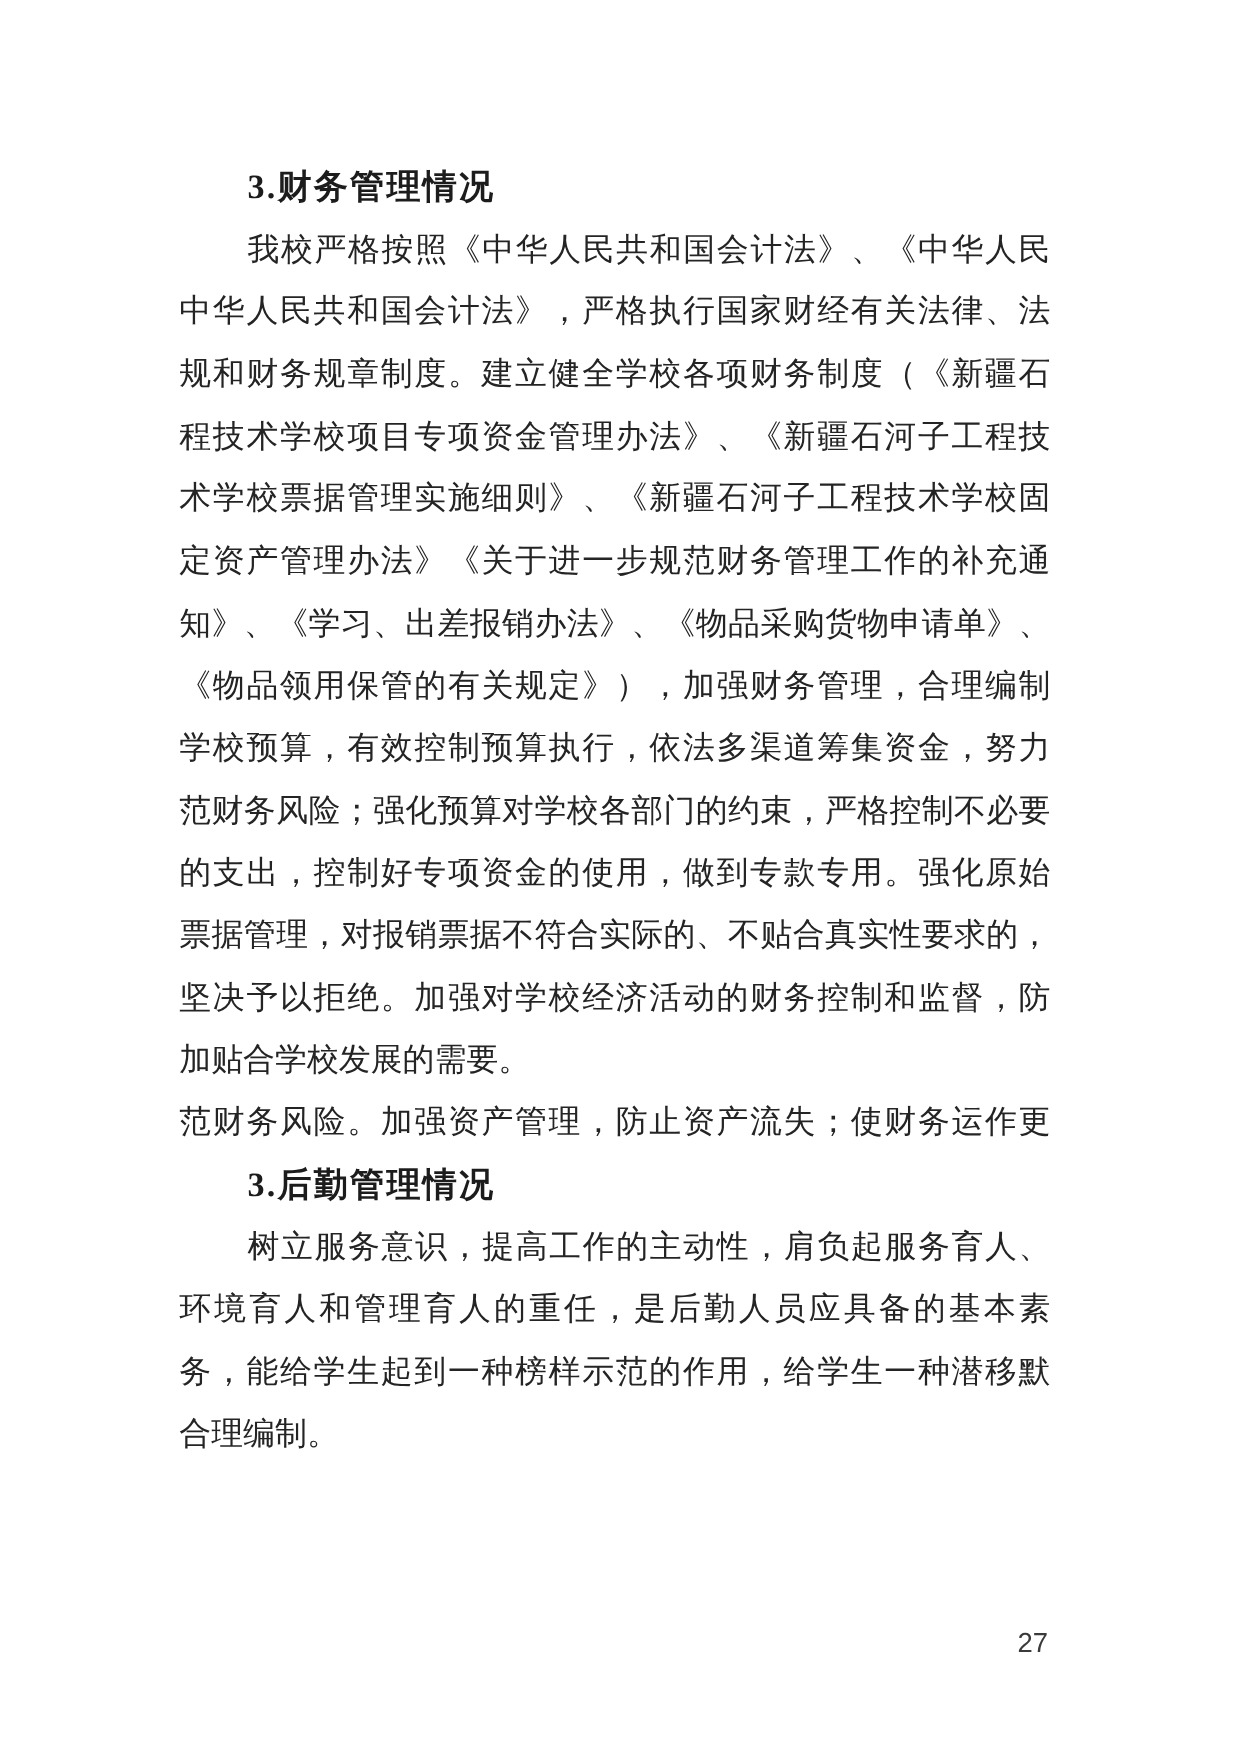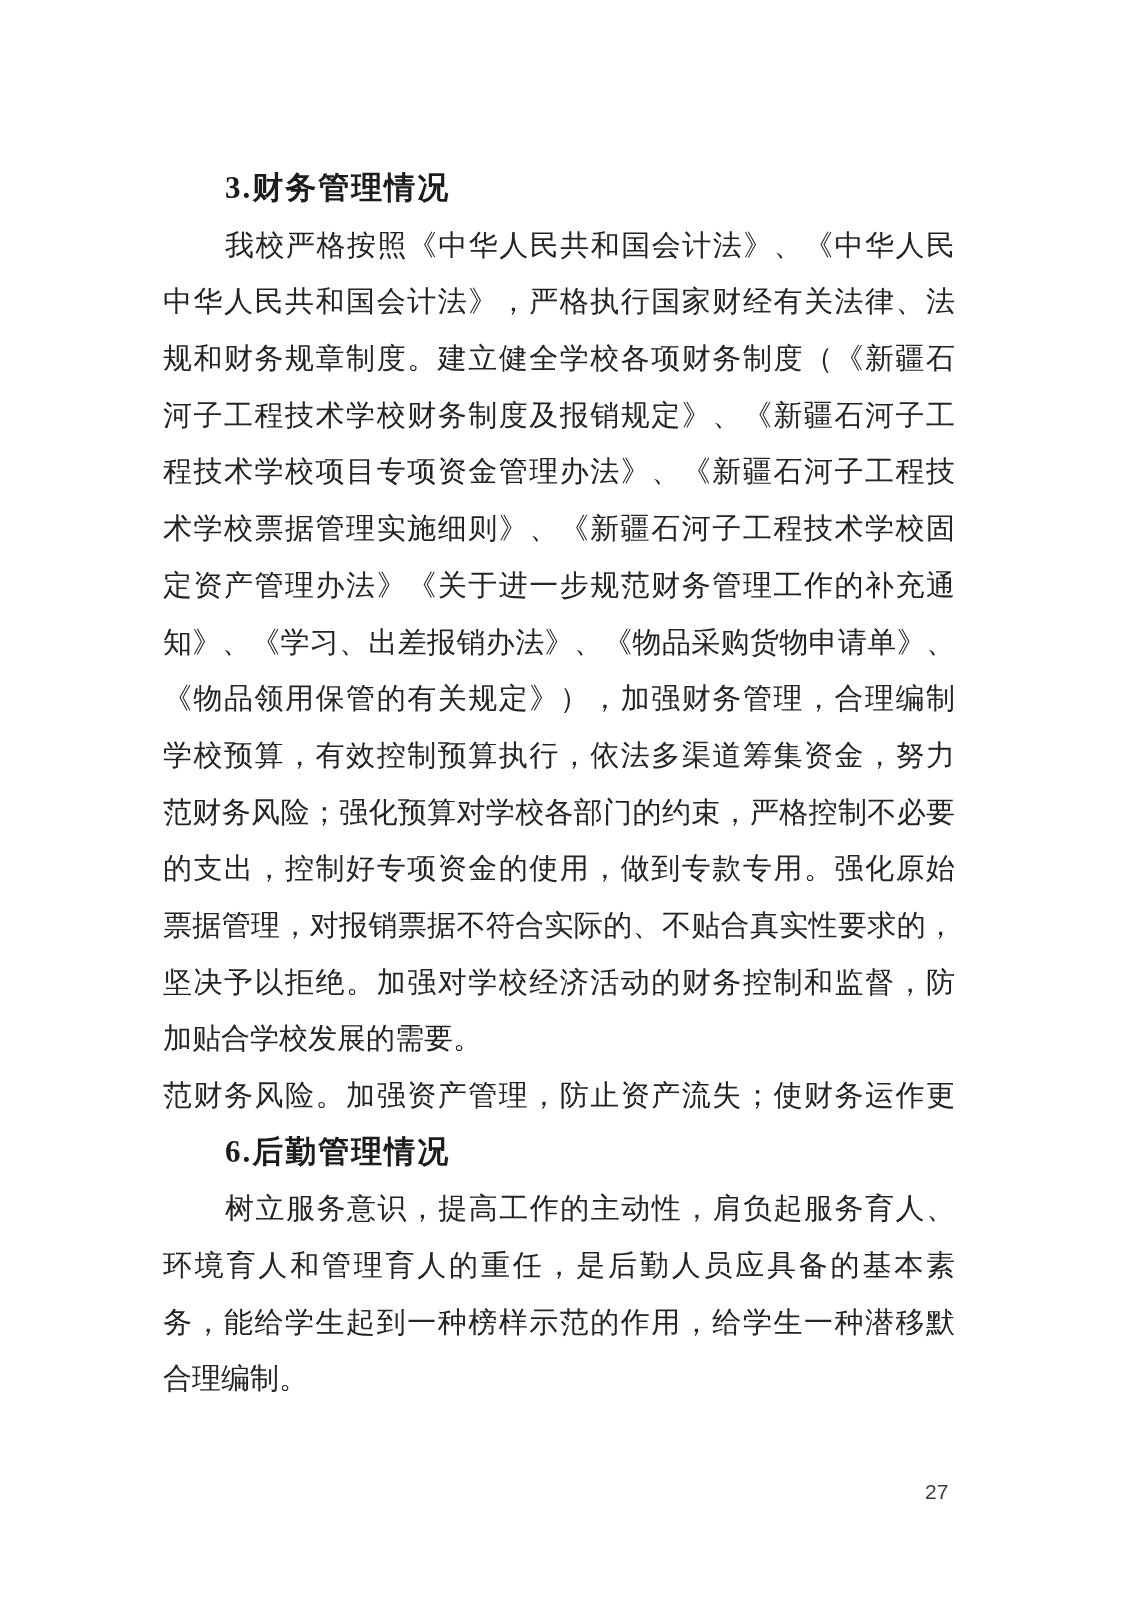--- a/index.html
+++ b/index.html
@@ -13,21 +13,21 @@
     height: 1600px;
     background: #ffffff;
     font-family: "Liberation Serif", "DejaVu Serif", serif;
     color: #222222;
     overflow: hidden;
     margin: 0 auto;
   }
   .content {
     position: absolute;
     left: 163px;
-    top: 160px;
+    top: 142px;
     width: 792px;
   }
   .line {
     font-size: 29px;
     line-height: 56.7px;
     height: 56.7px;
     text-align: justify;
     text-align-last: justify;
     color: #242424;
   }
@@ -46,52 +46,51 @@
     padding-left: 62px;
     text-align: left;
     text-align-last: left;
     color: #1c1c1c;
     letter-spacing: 2px;
   }
   .page-number {
     position: absolute;
     left: 925px;
     top: 1480px;
-    font-size: 21px;
+    font-size: 25px;
     font-family: "Liberation Sans", "DejaVu Sans", sans-serif;
     font-weight: 400;
     color: #3a3a3a;
   }
 </style>
 </head>
 <body>
 
 <div class="page">
   <div class="content">
 
     <div class="heading">3.财务管理情况</div>
 
     <div class="line indent">我校严格按照《中华人民共和国会计法》、《中华人民</div>
     <div class="line">中华人民共和国会计法》，严格执行国家财经有关法律、法</div>
     <div class="line">规和财务规章制度。建立健全学校各项财务制度（《新疆石</div>
-    <div class="line">河子工程技术学校财务制度及报销规定》、《新疆石河子工</div>
     <div class="line">程技术学校项目专项资金管理办法》、《新疆石河子工程技</div>
     <div class="line">术学校票据管理实施细则》、《新疆石河子工程技术学校固</div>
     <div class="line">定资产管理办法》《关于进一步规范财务管理工作的补充通</div>
     <div class="line">知》、《学习、出差报销办法》、《物品采购货物申请单》、</div>
     <div class="line">《物品领用保管的有关规定》），加强财务管理，合理编制</div>
     <div class="line">学校预算，有效控制预算执行，依法多渠道筹集资金，努力</div>
     <div class="line">范财务风险；强化预算对学校各部门的约束，严格控制不必要</div>
     <div class="line">的支出，控制好专项资金的使用，做到专款专用。强化原始</div>
     <div class="line">票据管理，对报销票据不符合实际的、不贴合真实性要求的，</div>
     <div class="line">坚决予以拒绝。加强对学校经济活动的财务控制和监督，防</div>
     <div class="line end">加贴合学校发展的需要。</div>
     <div class="line">范财务风险。加强资产管理，防止资产流失；使财务运作更</div>
 
-    <div class="heading">6.后勤管理情况</div>
+    <div class="heading">3.后勤管理情况</div>
 
     <div class="line indent">树立服务意识，提高工作的主动性，肩负起服务育人、</div>
     <div class="line">环境育人和管理育人的重任，是后勤人员应具备的基本素</div>
     <div class="line">务，能给学生起到一种榜样示范的作用，给学生一种潜移默</div>
     <div class="line end">合理编制。</div>
 
   </div>
 
   <div class="page-number">27</div>
 </div>

